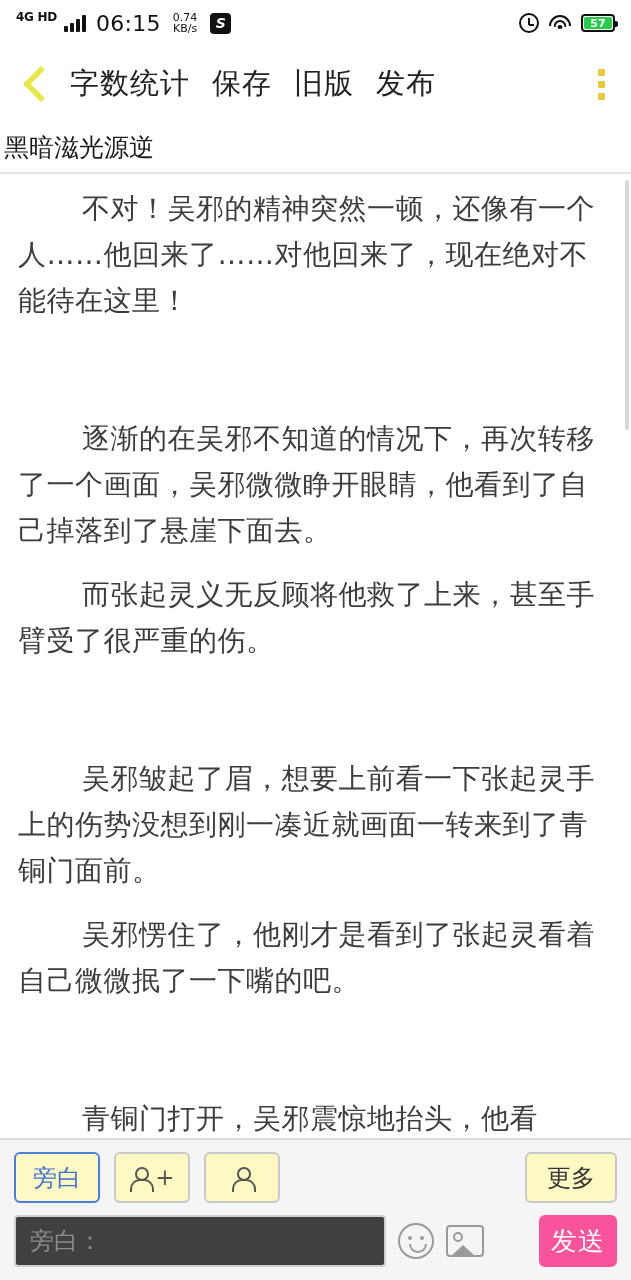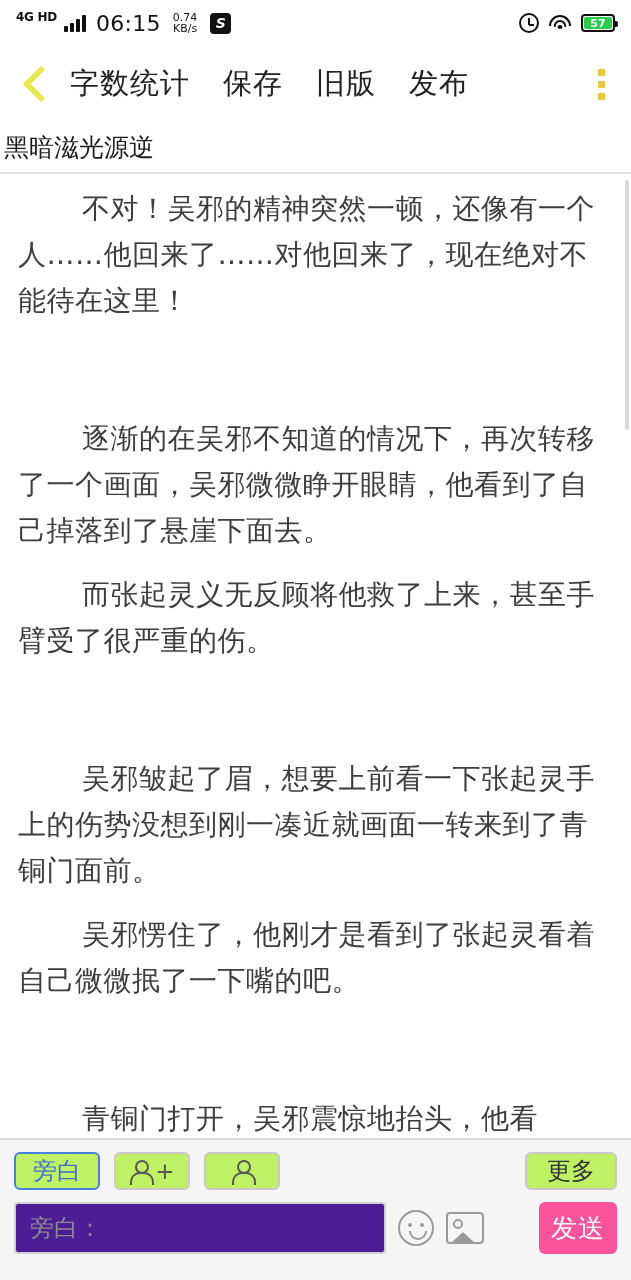--- a/index.html
+++ b/index.html
@@ -92,21 +92,21 @@
     width: 34px; height: 34px; position: relative;
     margin-right: 18px; cursor: pointer;
   }
   .back-chevron::before {
     content: ""; position: absolute; left: 10px; top: 4px;
     width: 20px; height: 20px;
     border-left: 6px solid #e8e84a; border-bottom: 6px solid #e8e84a;
     transform: rotate(45deg);
     border-radius: 2px;
   }
-  .tb-items { display: flex; align-items: flex-start; gap: 33px; }
+  .tb-items { display: flex; align-items: flex-start; gap: 22px; }
   .tb-item {
     font-size: 29px; color: #222; letter-spacing: 1px;
     font-family: "DejaVu Sans", "Liberation Sans", sans-serif;
   }
   .kebab {
     margin-left: auto; margin-right: 8px;
     display: flex; flex-direction: column; gap: 5px; padding: 4px;
   }
   .kebab i { width: 7px; height: 7px; background: #e8c93a; border-radius: 1px; display: block; }
 
@@ -143,23 +143,23 @@
 
   
   .bottom {
     flex: 0 0 142px;
     background: #f5f5f5;
     border-top: 2px solid #dcdcdc;
     padding: 12px 14px 12px 14px;
   }
   .chip-row { display: flex; align-items: center; gap: 14px; }
   .chip {
-    height: 38px; min-width: 86px;
+    height: 51px; min-width: 86px;
     border: 2px solid #c9c9c9; border-radius: 6px;
-    background: #bef264;
+    background: #fef9c3;
     display: flex; align-items: center; justify-content: center;
     font-size: 24px; color: #333; padding: 0 14px;
   }
   .chip.sel { border-color: #4a7fe0; color: #3f6fd0; }
   .chip.alt { color: #b45ad0; }
   .chip.icon-chip { min-width: 76px; padding: 0 10px; gap: 4px; }
   .person-ico { width: 22px; height: 24px; position: relative; display: inline-block; }
   .person-ico::before {
     content:""; position:absolute; left:6px; top:1px; width:10px; height:10px;
     border: 2px solid #555; border-radius: 50%;
@@ -168,21 +168,21 @@
     content:""; position:absolute; left:1px; top:13px; width:20px; height:11px;
     border: 2px solid #555; border-bottom: none;
     border-radius: 10px 10px 0 0;
   }
   .plus { font-size: 23px; color: #555; line-height: 1; }
   .chip-more { margin-left: auto; min-width: 92px; }
 
   .input-row { display: flex; align-items: center; gap: 12px; margin-top: 12px; }
   .text-input {
     flex: 0 0 372px; height: 52px;
-    background: #4c1d95; border: 2px solid #cfcfcf; border-radius: 4px;
+    background: #404040; border: 2px solid #cfcfcf; border-radius: 4px;
     display: flex; align-items: center; padding: 0 14px;
     font-size: 24px; color: #8c8c8c;
   }
   .emoji-ico {
     width: 36px; height: 36px; border: 2px solid #9a9a9a; border-radius: 50%;
     position: relative;
   }
   .emoji-ico::before {
     content:""; position:absolute; left:8px; top:11px; width:4px; height:4px;
     background:#9a9a9a; border-radius:50%;

